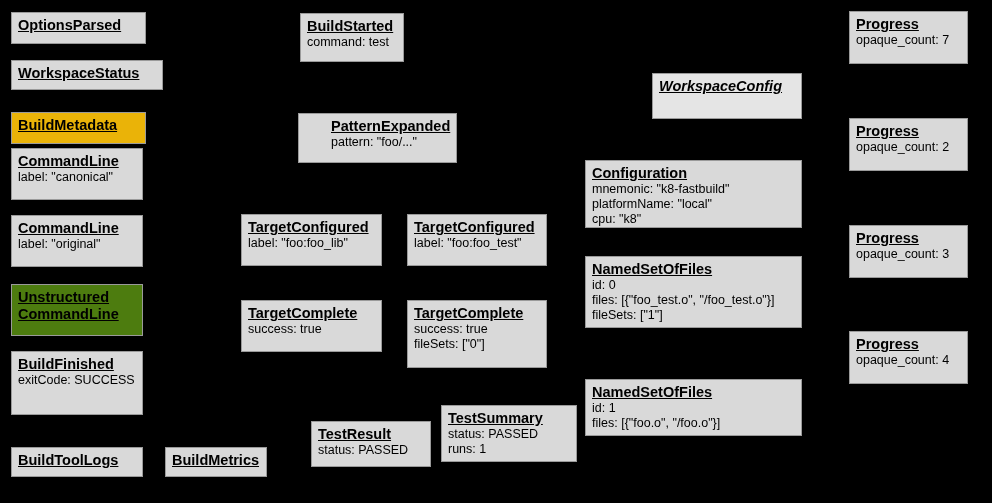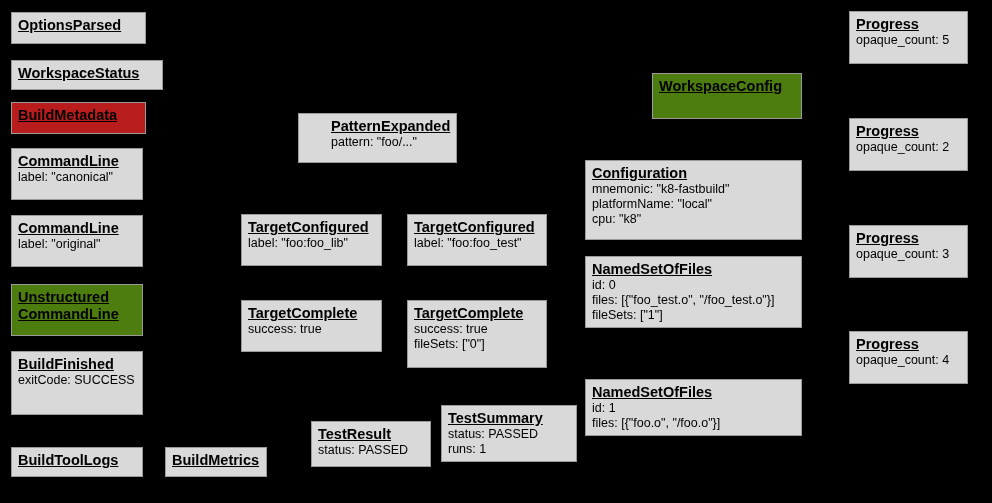--- a/index.html
+++ b/index.html
@@ -47,21 +47,21 @@
 </head>
 <body>
 
 <div id="canvas" style="width: 992px; height: 503px; background: rgb(0, 0, 0);">
     <div class="node" style="left: 11px; top: 12px; width: 135px; height: 32px; background: rgb(217, 217, 217); border-color: rgb(154, 154, 154); color: rgb(0, 0, 0);">
       <span class="node-title">OptionsParsed</span>
     </div>
     <div class="node" style="left: 11px; top: 60px; width: 152px; height: 30px; background: rgb(217, 217, 217); border-color: rgb(154, 154, 154); color: rgb(0, 0, 0);">
       <span class="node-title">WorkspaceStatus</span>
     </div>
-    <div class="node" style="left: 11px; top: 102px; width: 135px; height: 32px; background: #b91c1c; border-color: rgb(154, 154, 154); color: rgb(0, 0, 0);">
+    <div class="node" style="left: 11px; top: 112px; width: 135px; height: 32px; background: #eab308; border-color: rgb(154, 154, 154); color: rgb(0, 0, 0);">
       <span class="node-title">BuildMetadata</span>
     </div>
     <div class="node" style="left: 11px; top: 148px; width: 132px; height: 52px; background: rgb(217, 217, 217); border-color: rgb(154, 154, 154); color: rgb(0, 0, 0);">
       <span class="node-title">CommandLine</span>
       <span class="node-field">label: "canonical"</span>
     </div>
     <div class="node" style="left: 11px; top: 215px; width: 132px; height: 52px; background: rgb(217, 217, 217); border-color: rgb(154, 154, 154); color: rgb(0, 0, 0);">
       <span class="node-title">CommandLine</span>
       <span class="node-field">label: "original"</span>
     </div>
@@ -71,20 +71,24 @@
     </div>
     <div class="node" style="left: 11px; top: 351px; width: 132px; height: 64px; background: rgb(217, 217, 217); border-color: rgb(154, 154, 154); color: rgb(0, 0, 0);">
       <span class="node-title">BuildFinished</span>
       <span class="node-field">exitCode: SUCCESS</span>
     </div>
     <div class="node" style="left: 11px; top: 447px; width: 132px; height: 30px; background: rgb(217, 217, 217); border-color: rgb(154, 154, 154); color: rgb(0, 0, 0);">
       <span class="node-title">BuildToolLogs</span>
     </div>
     <div class="node" style="left: 165px; top: 447px; width: 102px; height: 30px; background: rgb(217, 217, 217); border-color: rgb(154, 154, 154); color: rgb(0, 0, 0);">
       <span class="node-title">BuildMetrics</span>
+    </div>
+    <div class="node" style="left: 300px; top: 13px; width: 104px; height: 49px; background: rgb(217, 217, 217); border-color: rgb(154, 154, 154); color: rgb(0, 0, 0);">
+      <span class="node-title">BuildStarted</span>
+      <span class="node-field">command: test</span>
     </div>
     <div class="node" style="left: 298px; top: 113px; width: 159px; height: 50px; background: rgb(217, 217, 217); border-color: rgb(154, 154, 154); color: rgb(0, 0, 0); padding-left: 32px;">
       <span class="node-title">PatternExpanded</span>
       <span class="node-field">pattern: "foo/..."</span>
     </div>
     <div class="node" style="left: 241px; top: 214px; width: 141px; height: 52px; background: rgb(217, 217, 217); border-color: rgb(154, 154, 154); color: rgb(0, 0, 0);">
       <span class="node-title">TargetConfigured</span>
       <span class="node-field">label: "foo:foo_lib"</span>
     </div>
     <div class="node" style="left: 407px; top: 214px; width: 140px; height: 52px; background: rgb(217, 217, 217); border-color: rgb(154, 154, 154); color: rgb(0, 0, 0);">
@@ -102,43 +106,43 @@
     </div>
     <div class="node" style="left: 311px; top: 421px; width: 120px; height: 46px; background: rgb(217, 217, 217); border-color: rgb(154, 154, 154); color: #000000;">
       <span class="node-title">TestResult</span>
       <span class="node-field">status: PASSED</span>
     </div>
     <div class="node" style="left: 441px; top: 405px; width: 136px; height: 57px; background: rgb(217, 217, 217); border-color: rgb(154, 154, 154); color: rgb(0, 0, 0);">
       <span class="node-title">TestSummary</span>
       <span class="node-field">status: PASSED</span>
       <span class="node-field">runs: 1</span>
     </div>
-    <div class="node" style="left: 652px; top: 73px; width: 150px; height: 46px; background: #4d7c0f; border-color: rgb(154, 154, 154); color: rgb(0, 0, 0);">
+    <div class="node" style="left: 652px; top: 73px; width: 150px; height: 46px; background: #e5e5e5; border-color: rgb(154, 154, 154); color: rgb(0, 0, 0); font-style: italic;">
       <span class="node-title">WorkspaceConfig</span>
     </div>
-    <div class="node" style="left: 585px; top: 160px; width: 217px; height: 80px; background: rgb(217, 217, 217); border-color: rgb(154, 154, 154); color: rgb(0, 0, 0);">
+    <div class="node" style="left: 585px; top: 160px; width: 217px; height: 68px; background: rgb(217, 217, 217); border-color: rgb(154, 154, 154); color: rgb(0, 0, 0);">
       <span class="node-title">Configuration</span>
       <span class="node-field">mnemonic: "k8-fastbuild"</span>
       <span class="node-field">platformName: "local"</span>
       <span class="node-field">cpu: "k8"</span>
     </div>
     <div class="node" style="left: 585px; top: 256px; width: 217px; height: 72px; background: rgb(217, 217, 217); border-color: rgb(154, 154, 154); color: rgb(0, 0, 0);">
       <span class="node-title">NamedSetOfFiles</span>
       <span class="node-field">id: 0</span>
       <span class="node-field">files: [{"foo_test.o", "/foo_test.o"}]</span>
       <span class="node-field">fileSets: ["1"]</span>
     </div>
     <div class="node" style="left: 585px; top: 379px; width: 217px; height: 57px; background: rgb(217, 217, 217); border-color: rgb(154, 154, 154); color: rgb(0, 0, 0);">
       <span class="node-title">NamedSetOfFiles</span>
       <span class="node-field">id: 1</span>
       <span class="node-field">files: [{"foo.o", "/foo.o"}]</span>
     </div>
     <div class="node" style="left: 849px; top: 11px; width: 119px; height: 53px; background: rgb(217, 217, 217); border-color: rgb(154, 154, 154); color: rgb(0, 0, 0);">
       <span class="node-title">Progress</span>
-      <span class="node-field">opaque_count: 5</span>
+      <span class="node-field">opaque_count: 7</span>
     </div>
     <div class="node" style="left: 849px; top: 118px; width: 119px; height: 53px; background: rgb(217, 217, 217); border-color: rgb(154, 154, 154); color: rgb(0, 0, 0);">
       <span class="node-title">Progress</span>
       <span class="node-field">opaque_count: 2</span>
     </div>
     <div class="node" style="left: 849px; top: 225px; width: 119px; height: 53px; background: rgb(217, 217, 217); border-color: rgb(154, 154, 154); color: rgb(0, 0, 0);">
       <span class="node-title">Progress</span>
       <span class="node-field">opaque_count: 3</span>
     </div>
     <div class="node" style="left: 849px; top: 331px; width: 119px; height: 53px; background: rgb(217, 217, 217); border-color: rgb(154, 154, 154); color: rgb(0, 0, 0);">

